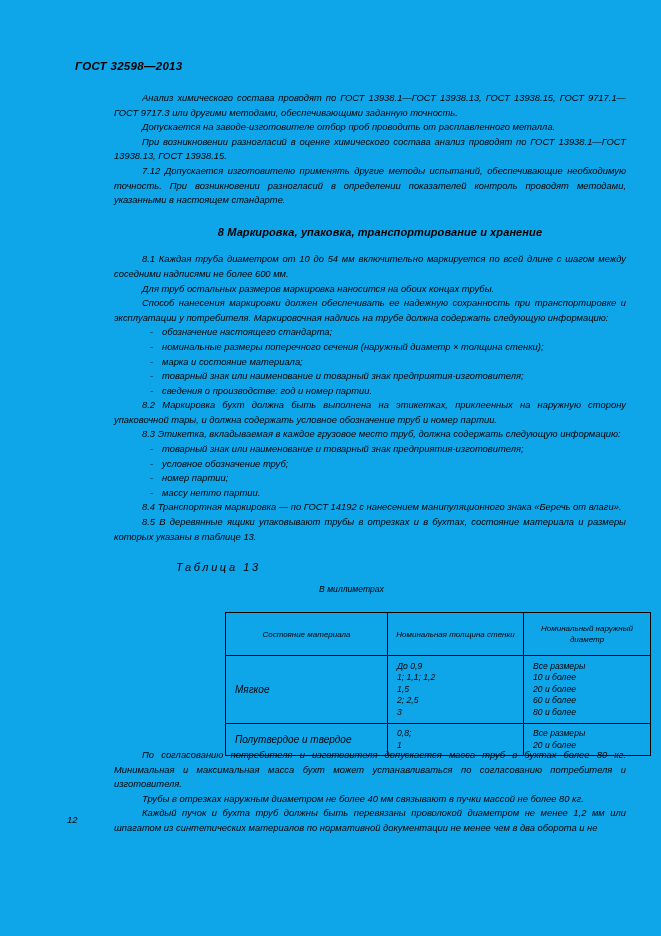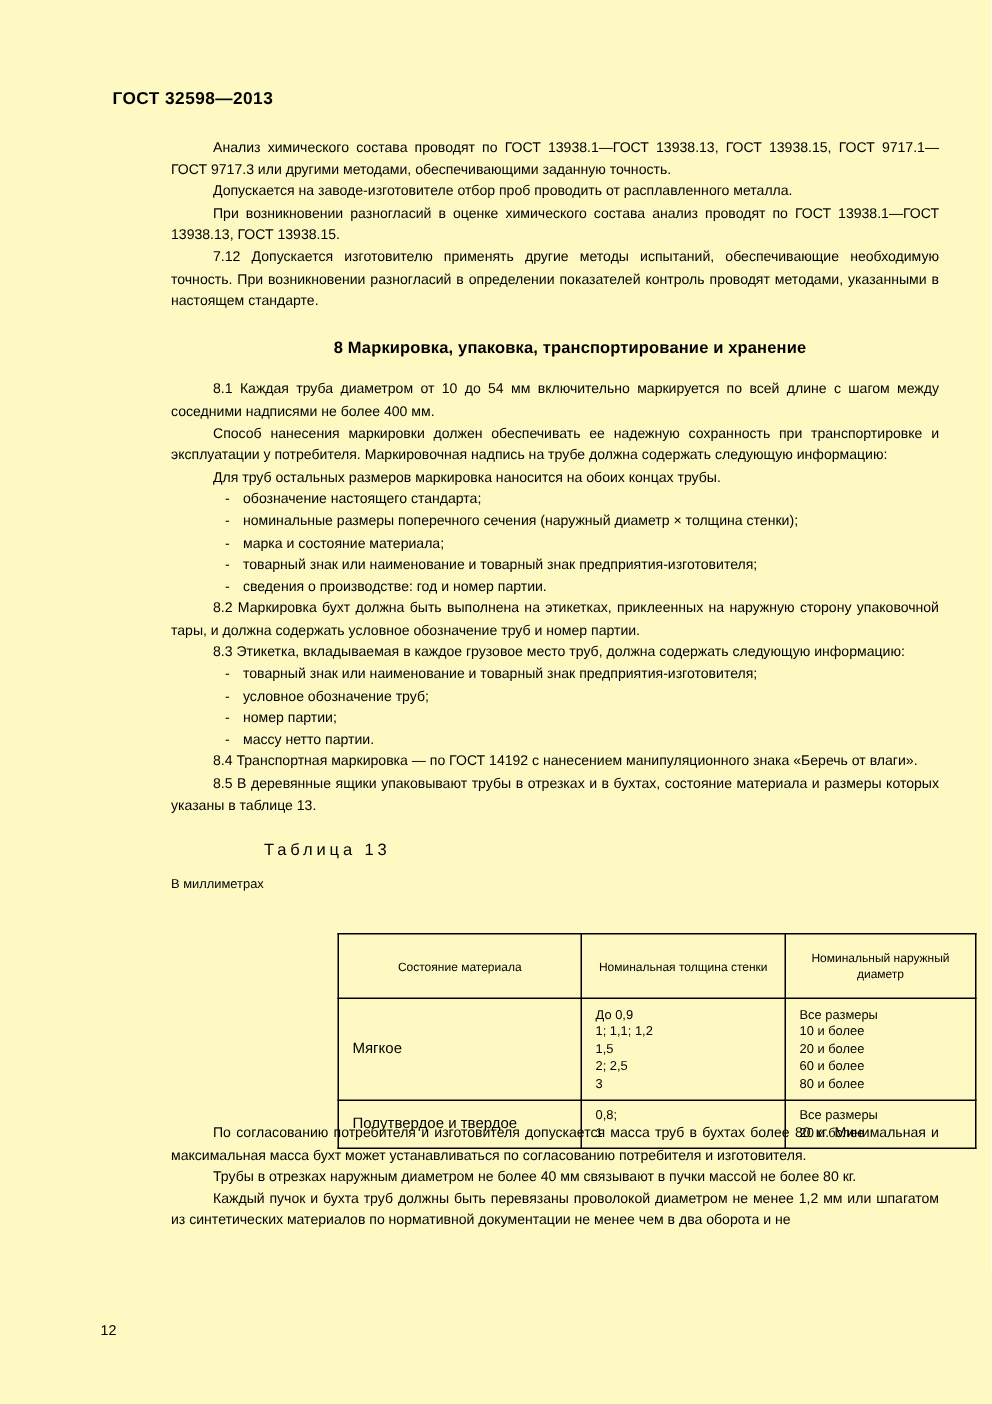--- a/index.html
+++ b/index.html
@@ -8,23 +8,24 @@
     background: #ffffff;
   }
   body {
     font-family: "Liberation Sans", sans-serif;
     color: #000000;
   }
   #page {
     position: relative;
     width: 661px;
     height: 936px;
-    background: #fef9c3;
+    background: #0ea5e9;
     overflow: hidden;
     box-sizing: border-box;
+    font-style: italic;
   }
   .doc-header {
     position: absolute;
     left: 75px;
     top: 60px;
     font-size: 11.5px;
     font-weight: bold;
     letter-spacing: 0.3px;
   }
   .body-text {
@@ -71,30 +72,30 @@
   }
   .tbl-caption {
     margin-top: 16px;
     text-indent: 0;
     letter-spacing: 2.6px;
     font-size: 11px;
     padding-left: 62px;
   }
   .tbl-units {
     text-indent: 0;
-    text-align: left;
+    text-align: center;
     font-size: 8.6px;
     margin-top: 7px;
     padding-right: 37px;
   }
   table.data {
     border-collapse: collapse;
     width: 398px;
     margin-left: 75px;
-    margin-top: 14px;
+    margin-top: 4px;
     font-size: 8px;
     table-layout: fixed;
     border-radius: 15px;
   }
   table.data th, table.data td {
     border: 1px solid #000000;
     vertical-align: middle;
     padding: 0;
   }
   table.data th {
@@ -114,43 +115,43 @@
     line-height: 11.6px;
   }
   .col1 { width: 153px; }
   .col2 { width: 127px; }
   .col3 { width: 118px; }
   .rowtall { height: 68px; }
   .rowshort { height: 32px; }
   .page-num {
     position: absolute;
     left: 67px;
-    top: 882px;
+    top: 814px;
     font-size: 9.5px;
   }
 </style>
 </head>
 <body>
 
 <div id="page">
 
   <div class="doc-header">ГОСТ 32598—2013</div>
 
   <div class="body-text">
 
     <p>Анализ химического состава проводят по ГОСТ 13938.1—ГОСТ 13938.13, ГОСТ 13938.15, ГОСТ 9717.1—ГОСТ 9717.3 или другими методами, обеспечивающими заданную точность.</p>
     <p>Допускается на заводе-изготовителе отбор проб проводить от расплавленного металла.</p>
     <p>При возникновении разногласий в оценке химического состава анализ проводят по ГОСТ 13938.1—ГОСТ 13938.13, ГОСТ 13938.15.</p>
     <p>7.12  Допускается изготовителю применять другие методы испытаний, обеспечивающие необходимую точность. При возникновении разногласий в определении показателей контроль проводят методами, указанными в настоящем стандарте.</p>
 
     <p class="sec-head">8  Маркировка, упаковка, транспортирование и хранение</p>
 
-    <p>8.1  Каждая труба диаметром от 10 до 54 мм включительно маркируется по всей длине с шагом между соседними надписями не более 400 мм.</p>
+    <p>8.1  Каждая труба диаметром от 10 до 54 мм включительно маркируется по всей длине с шагом между соседними надписями не более 600 мм.</p>
+    <p>Для труб остальных размеров маркировка наносится на обоих концах трубы.</p>
     <p>Способ нанесения маркировки должен обеспечивать ее надежную сохранность при транспортировке и эксплуатации у потребителя. Маркировочная надпись на трубе должна содержать следующую информацию:</p>
-    <p>Для труб остальных размеров маркировка наносится на обоих концах трубы.</p>
 
     <ul class="dashlist">
       <li><span class="dash">-</span><span>обозначение настоящего стандарта;</span></li>
       <li><span class="dash">-</span><span>номинальные размеры поперечного сечения (наружный диаметр × толщина стенки);</span></li>
       <li><span class="dash">-</span><span>марка и состояние материала;</span></li>
       <li><span class="dash">-</span><span>товарный знак или наименование и товарный знак предприятия-изготовителя;</span></li>
       <li><span class="dash">-</span><span>сведения о производстве: год и номер партии.</span></li>
     </ul>
 
     <p>8.2  Маркировка бухт должна быть выполнена на этикетках, приклеенных на наружную сторону упаковочной тары, и должна содержать условное обозначение труб и номер партии.</p>

